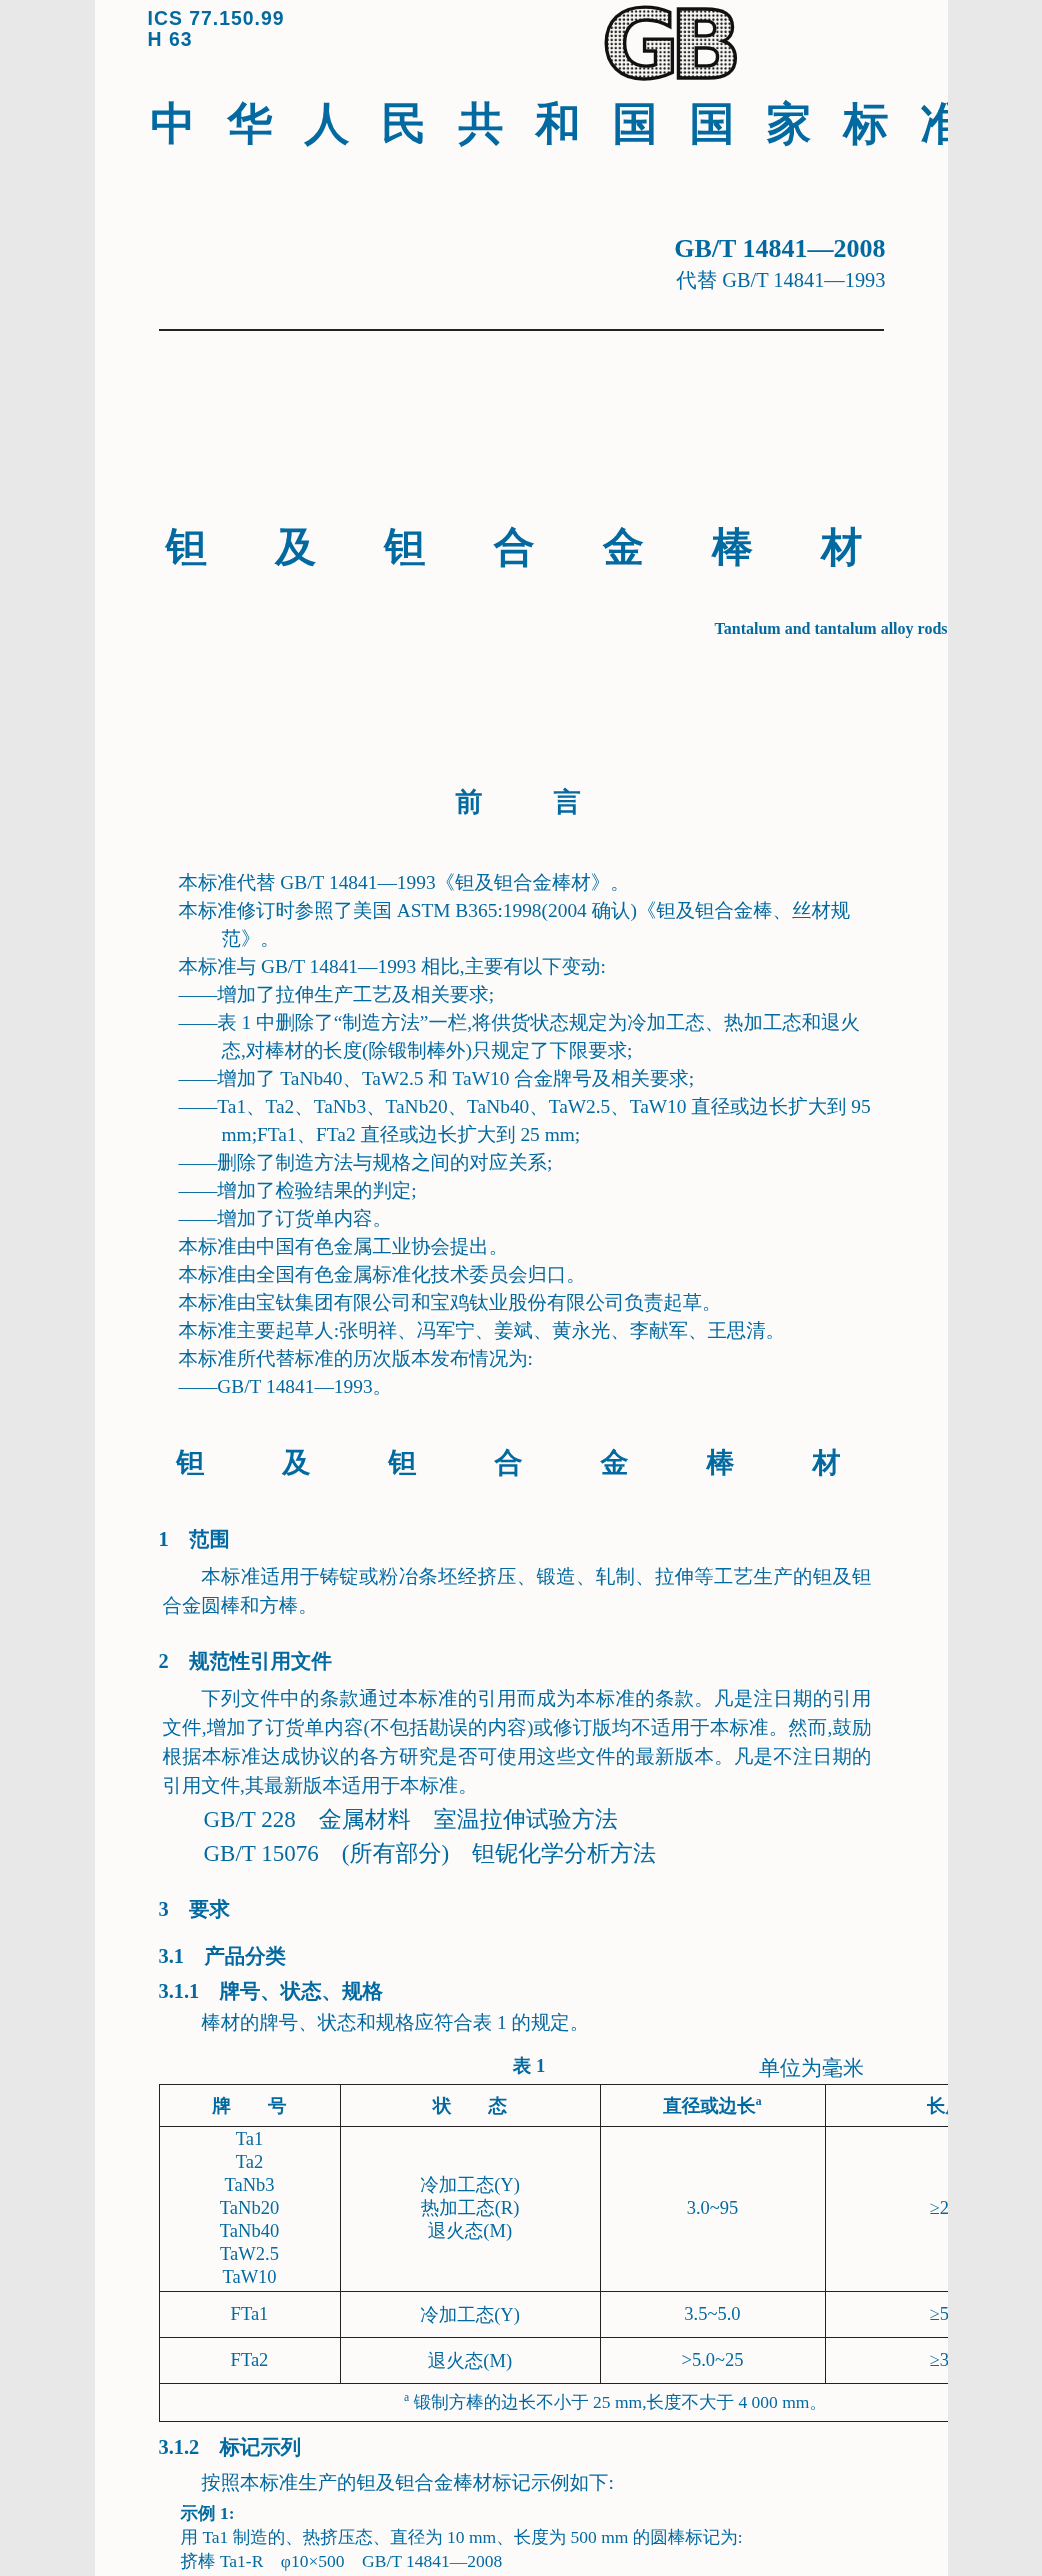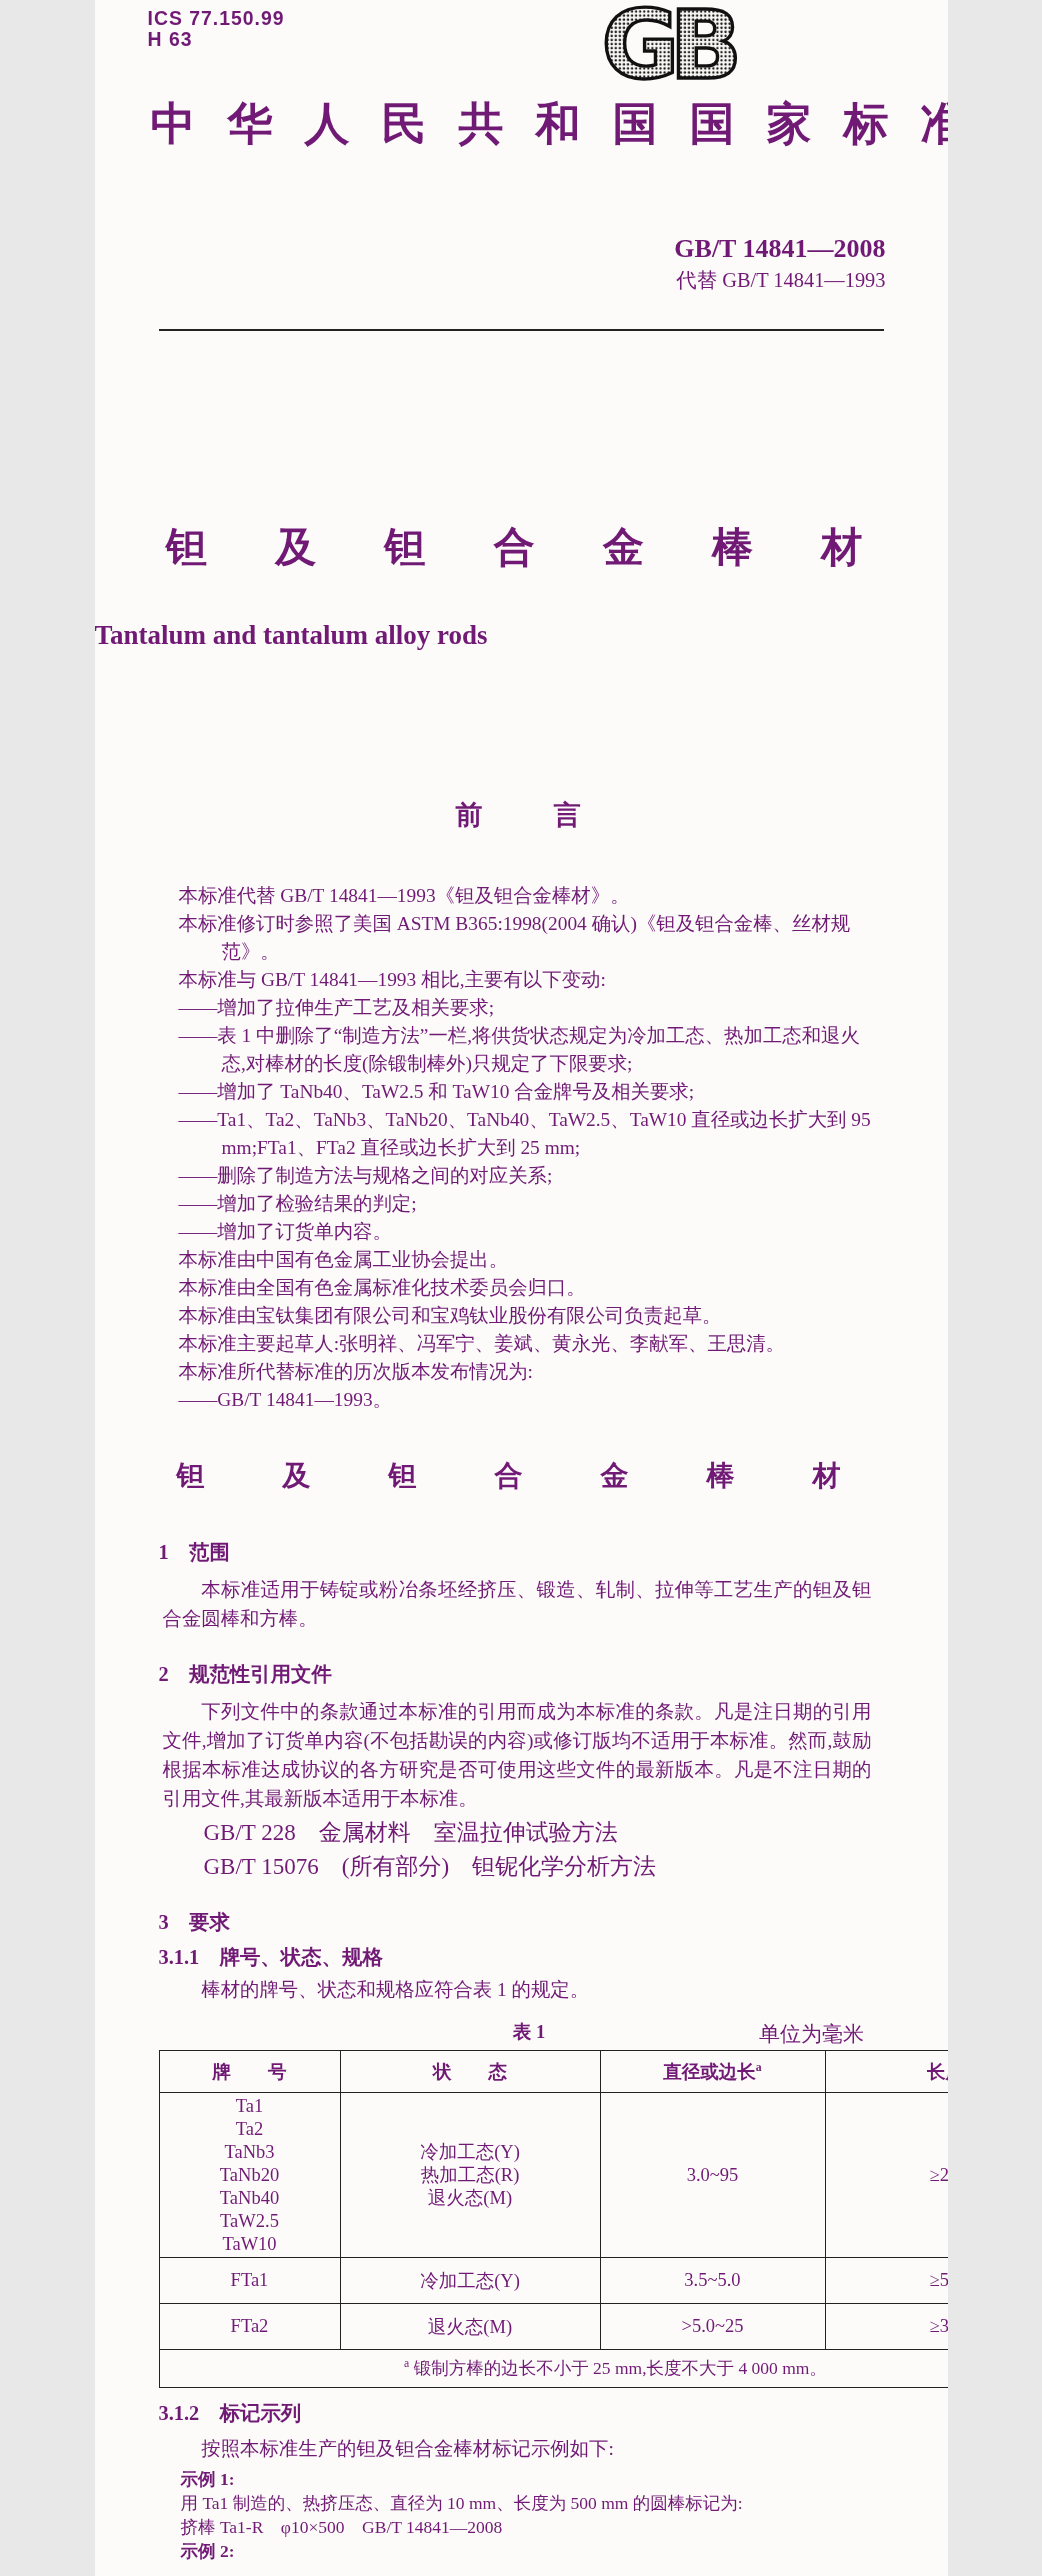--- a/index.html
+++ b/index.html
@@ -1,40 +1,40 @@
 <!DOCTYPE html>
 <html><head>
 <meta charset="utf-8">
 <style>
   html,body{margin:0;padding:0;background:#e8e8e8;}
   .page{
     position:relative;
     width:853px;height:2576px;
     margin:0 auto;
     background:#fcfbf9;
-    color:#701a75;
+    color:#0369a1;
     font-family:"Liberation Serif","DejaVu Serif",serif;
     overflow:hidden;
   }
   
   .hdr{position:relative;height:93px;}
   .ics{position:absolute;left:53px;top:7.8px;
        font-family:"Liberation Sans","DejaVu Sans",sans-serif;
        font-weight:bold;font-size:19.4px;line-height:21.4px;letter-spacing:1px;}
   .logo{position:absolute;right:175px;top:1.9px;}
   .nat-title{margin:5.8px 0 0 56px;font-size:45px;font-weight:bold;
              letter-spacing:32px;white-space:nowrap;line-height:1.15;}
   .std-block{text-align:right;margin:82px 62px 0 0;line-height:1.2;}
   .std-no{font-size:26px;font-weight:bold;font-family:"Liberation Serif","DejaVu Serif",serif;}
   .replaces{font-size:20.4px;margin-top:3.9px;}
   .rule{height:1.9px;background:#222;margin:37px 64px 0 64px;}
   
   .zh-title{text-align:center;margin-top:189px;font-size:41px;font-weight:bold;
             letter-spacing:13.6px;white-space:nowrap;}
-  .en-title{text-align:left;margin-top:45px;font-size:27px;font-weight:bold;}
+  .en-title{text-align:right;margin-top:45px;font-size:16px;font-weight:bold;}
   
   .fw-head{text-align:center;margin-top:146px;font-size:27px;font-weight:bold;letter-spacing:5.8px;}
   .fw-body{margin:49px 76px 0 84px;font-size:19.4px;line-height:28px;}
   .fw-line{padding-left:43px;text-indent:-43px;}
   
   .zh-title2{text-align:center;margin-top:43px;font-size:28px;font-weight:bold;
              letter-spacing:25px;white-space:nowrap;}
   .clause-h{margin:0 0 0 64px;font-size:20.4px;font-weight:bold;line-height:1.25;}
   .mt-sec{margin-top:45px;}
   .body-p{margin:9.7px 76px 0 68px;font-size:19.4px;line-height:29px;text-indent:2em;text-align:justify;}
@@ -145,20 +145,21 @@
   <div class="clause-h sub-h1">2　规范性引用文件</div>
   <div class="body-p">下列文件中的条款通过本标准的引用而成为本标准的条款。凡是注日期的引用文件,增加了订货单内容(不包括勘误的内容)或修订版均不适用于本标准。然而,鼓励根据本标准达成协议的各方研究是否可使用这些文件的最新版本。凡是不注日期的引用文件,其最新版本适用于本标准。</div>
   <div>
 
       <div class="refs">GB/T 228　金属材料　室温拉伸试验方法</div>
 
       <div class="refs">GB/T 15076　(所有部分)　钽铌化学分析方法</div>
     </div>
 
   <div class="clause-h sub-h1">3　要求</div>
+  <div class="clause-h sub-h2">3.1　产品分类</div>
   <div class="clause-h" style="margin-top:9.7px;">3.1.1　牌号、状态、规格</div>
   <div class="body-p" style="margin-top:3.9px;">棒材的牌号、状态和规格应符合表 1 的规定。</div>
 
   <div class="tbl-caption">
     <span class="cap">表 1</span>
     <span class="unit">单位为毫米</span>
   </div>
 
   <table class="t1">
     <colgroup>

